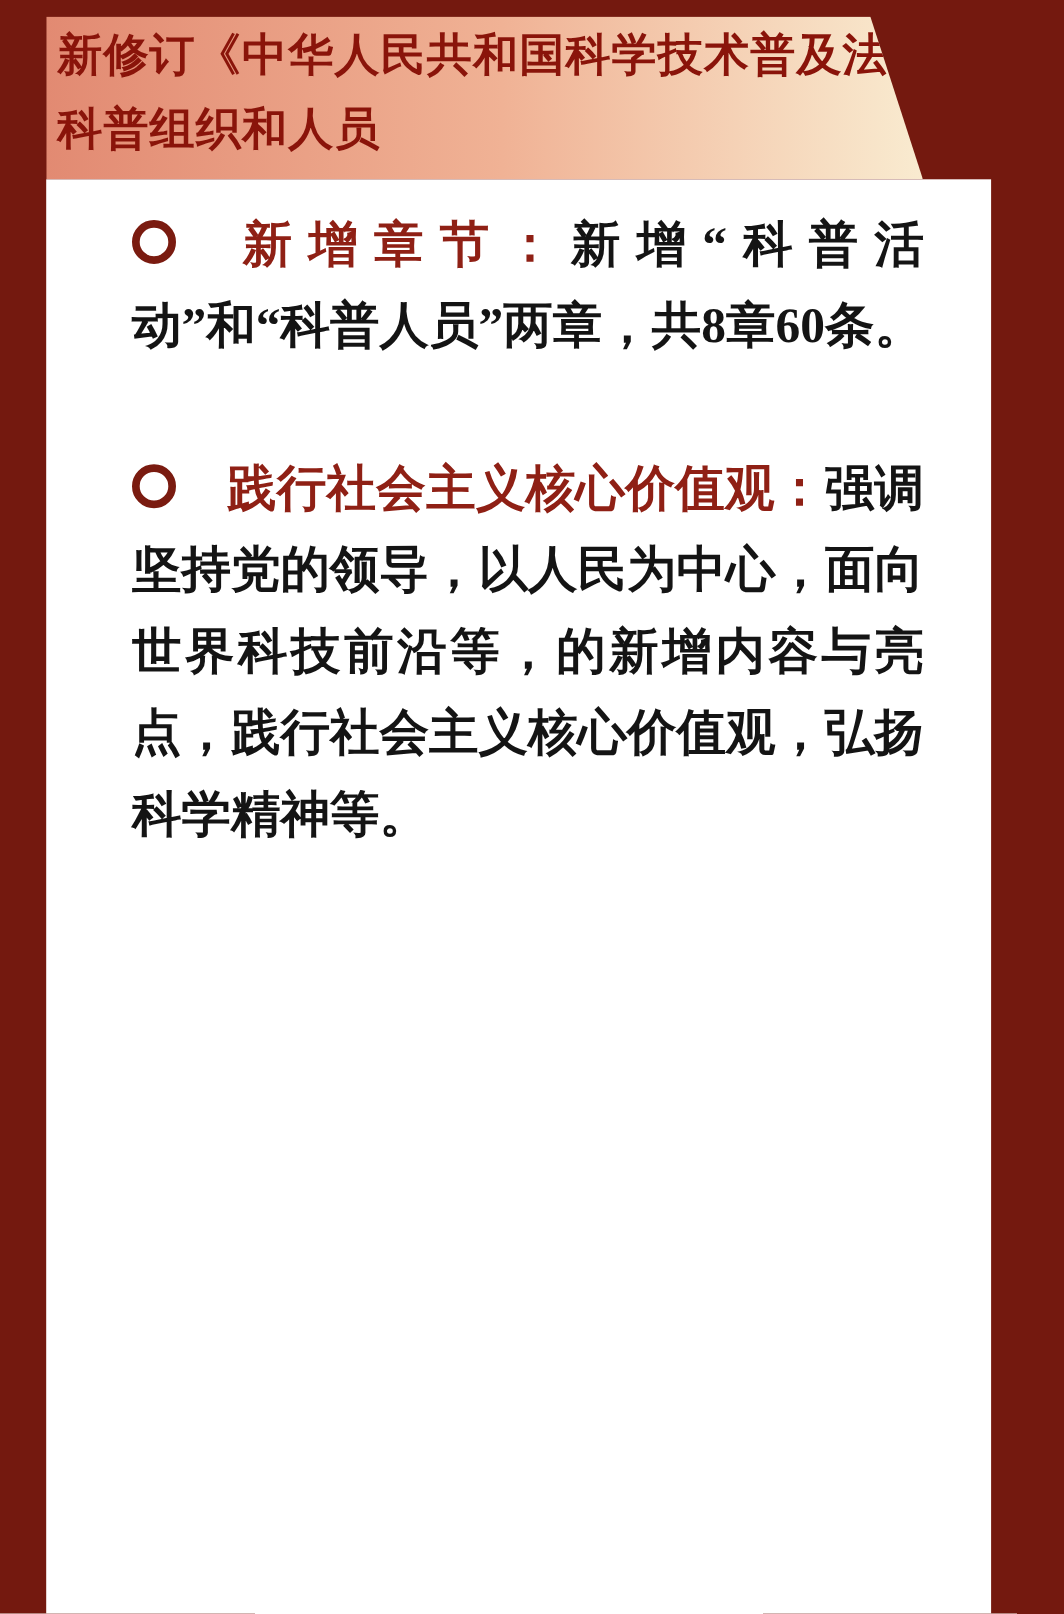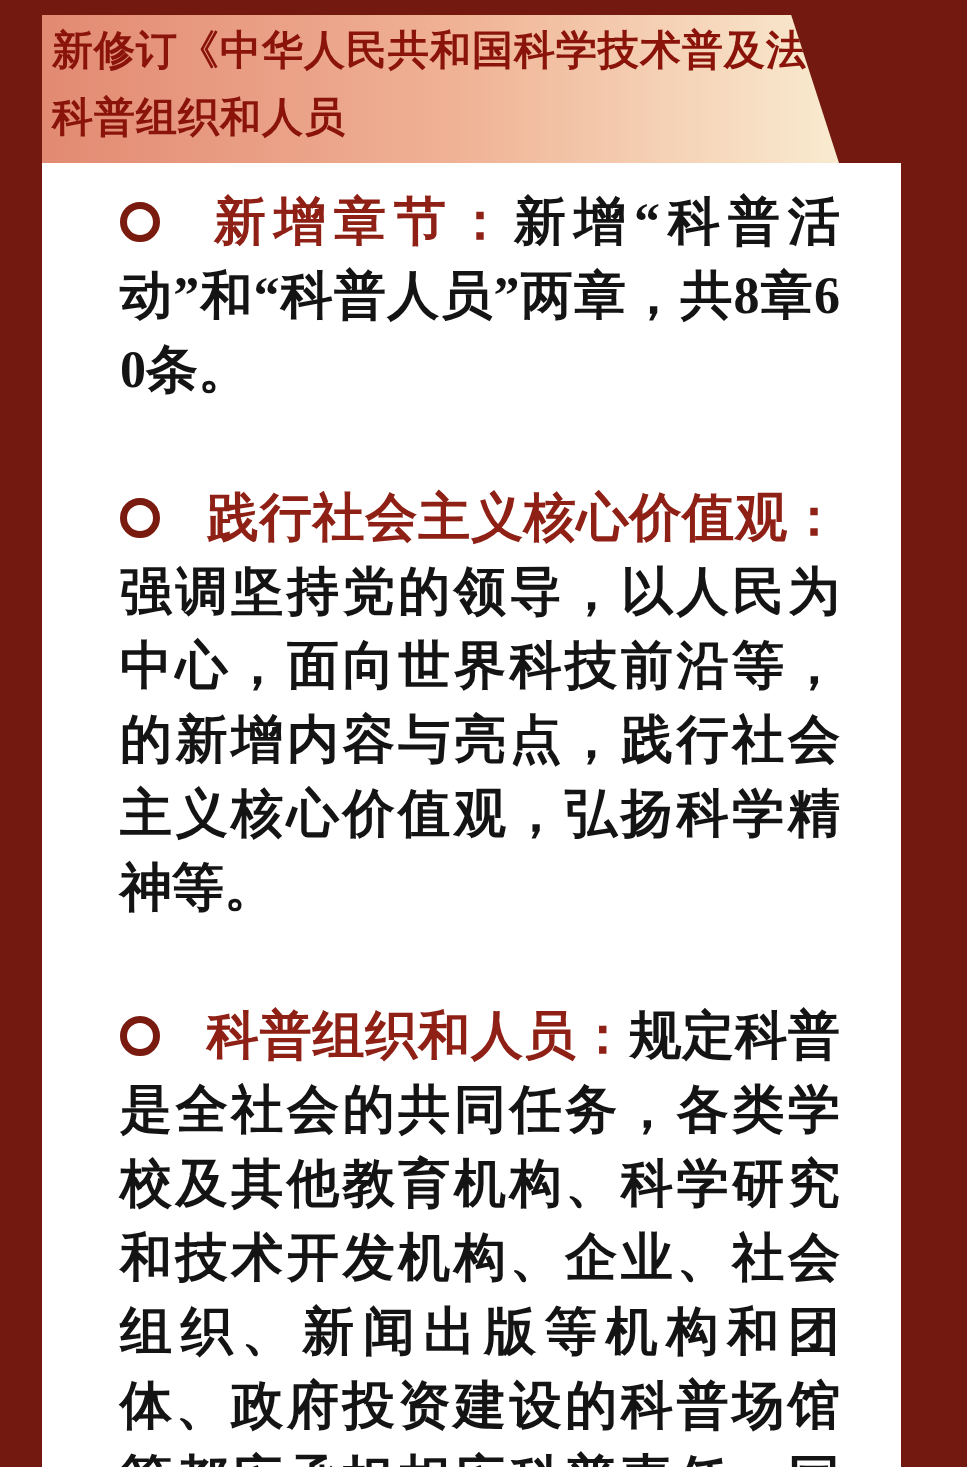--- a/index.html
+++ b/index.html
@@ -36,21 +36,21 @@
     position: absolute;
     left: 42px; top: 163px;
     width: 859px; height: 1304px;
     background: #ffffff;
     box-sizing: border-box;
     padding: 22px 61px 0 78px;
     overflow: hidden;
   }
   .bullet {
     margin: 0 0 74px 0;
-    font-size: 52px;
+    font-size: 45px;
     line-height: 74px;
     color: #141414;
     font-weight: 700;
     text-align: justify;
     text-justify: inter-ideograph;
     text-align-last: left;
     word-break: break-all;
   }
   .bullet:last-child { margin-bottom: 0; }
   .ring {
@@ -86,18 +86,15 @@
   <div class="content">
 
     <p class="bullet">
       <span class="ring"></span><span class="bullet-heading">新增章节：</span><span class="bullet-body">新增“科普活动”和“科普人员”两章，共8章60条。</span>
     </p>
 
     <p class="bullet">
       <span class="ring"></span><span class="bullet-heading">践行社会主义核心价值观：</span><span class="bullet-body">强调坚持党的领导，以人民为中心，面向世界科技前沿等，的新增内容与亮点，践行社会主义核心价值观，弘扬科学精神等。</span>
     </p>
 
-    <p class="bullet">
-      <span class="ring"></span><span class="bullet-heading">科普组织和人员：</span><span class="bullet-body">规定科普是全社会的共同任务，各类学校及其他教育机构、科学研究和技术开发机构、企业、社会组织、新闻出版等机构和团体、政府投资建设的科普场馆等都应承担相应科普责任，同时明确了科普人员的定义、应具备的素质、权利义务及表彰奖励等内容。</span>
-    </p>
 
   </div>
 </div>
 
 </body></html>

